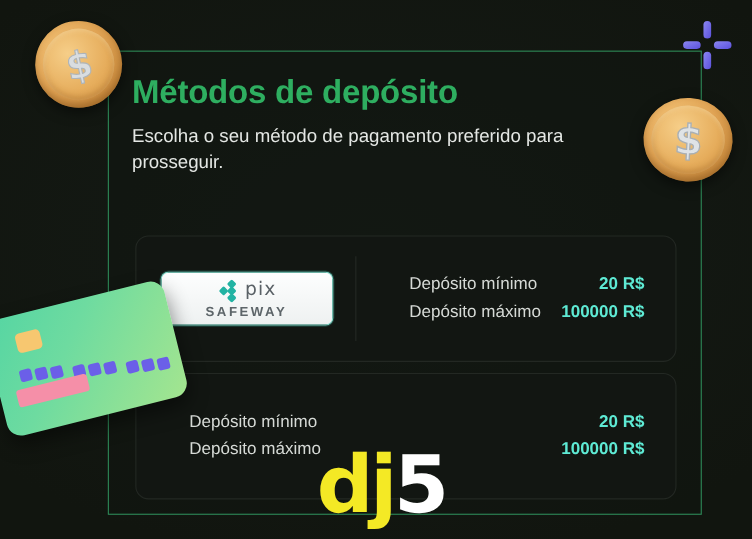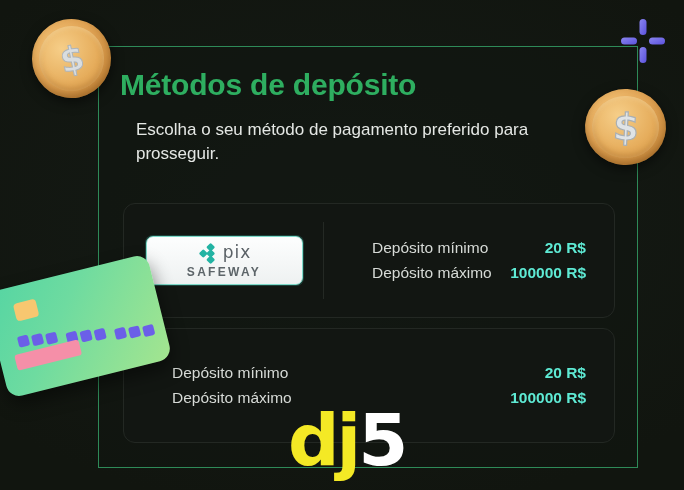--- a/index.html
+++ b/index.html
@@ -58,30 +58,30 @@
     font-size: 30px;
     font-weight: bold;
     letter-spacing: -0.2px;
     margin: 0 0 10px 0;
     line-height: 1.12;
   }
   .subtitle {
     color: #e4e7e4;
     font-size: 17px;
     line-height: 1.45;
-    margin: 16px;
+    margin: 0;
     max-width: 445px;
     font-weight: normal;
   }
 
   
   #methods {
     position: absolute;
     left: 123px;
-    top: 203px;
+    top: 214px;
     width: 492px;
   }
   .method-card {
     position: relative;
     box-sizing: border-box;
     border: 1px solid #232823;
     border-radius: 12px;
     background: #121612;
     height: 115px;
     display: flex;

